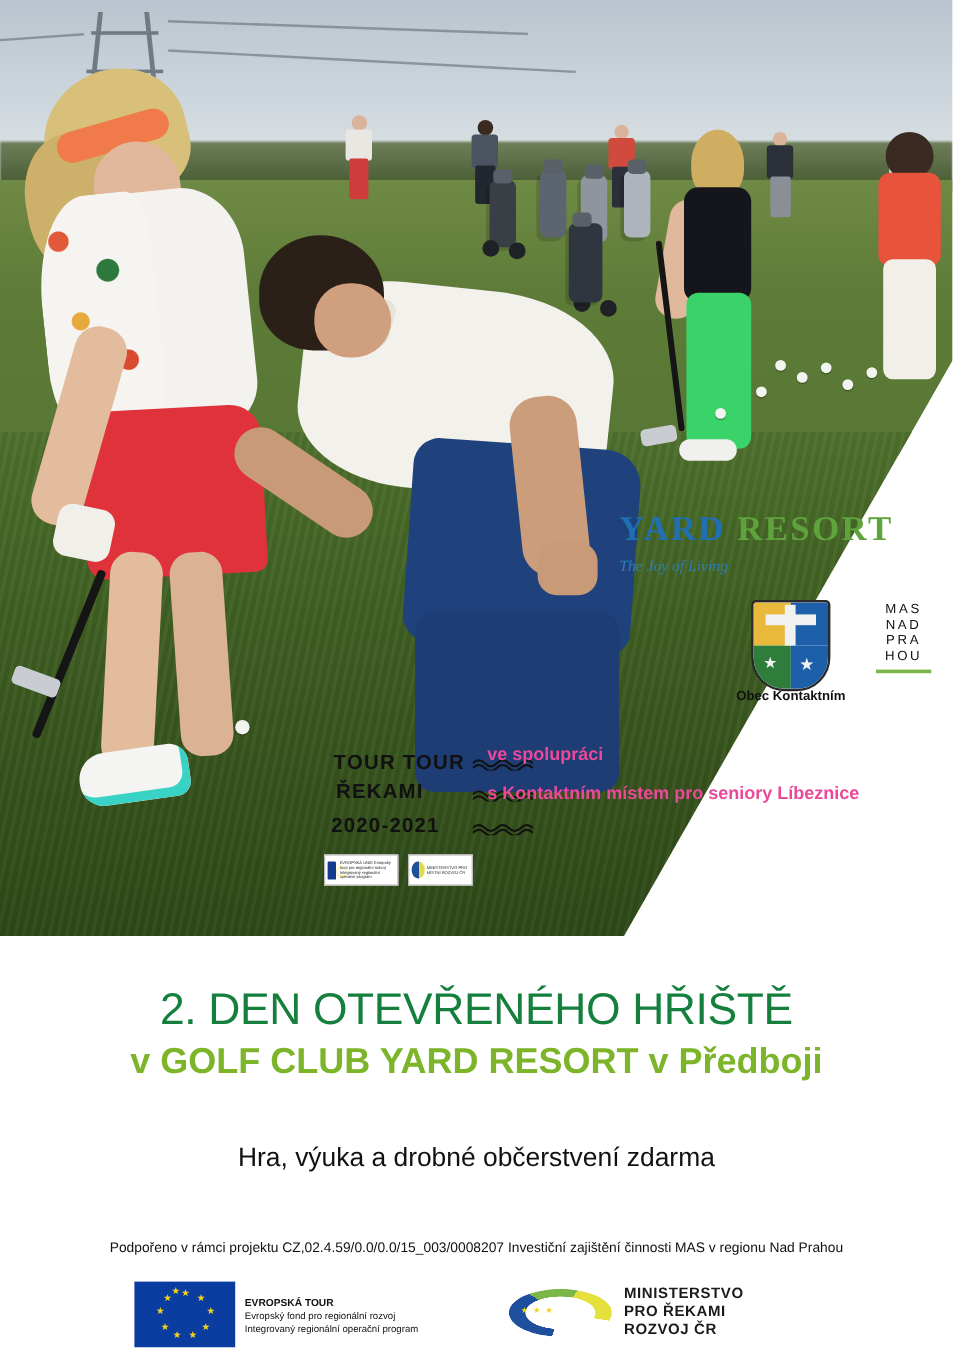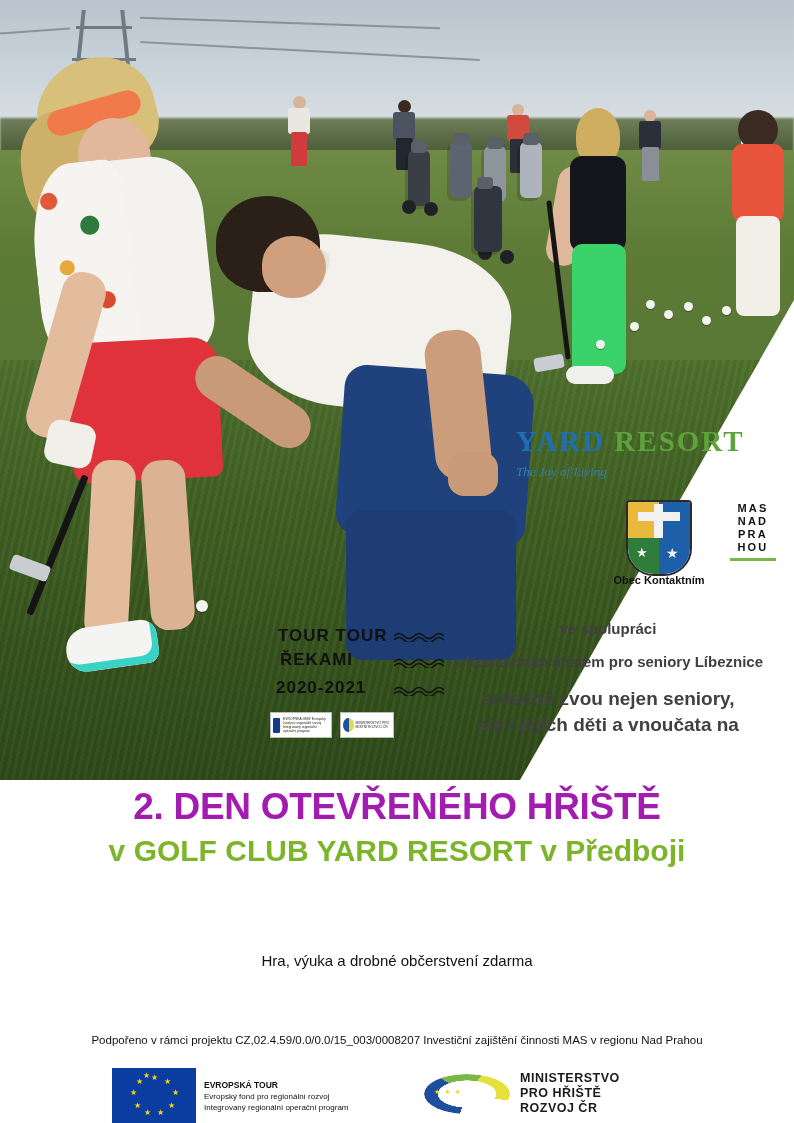--- a/index.html
+++ b/index.html
@@ -127,24 +127,24 @@
   .crest .q2{position:absolute;left:31px;top:0;width:31px;height:36px;background:#1d5fa8;}
   .crest .q3{position:absolute;left:0;top:36px;width:31px;height:36px;background:#2e7d3a;}
   .crest .q4{position:absolute;left:31px;top:36px;width:31px;height:36px;background:#1d5fa8;}
   .crest .cross-v{position:absolute;left:26px;top:2px;width:9px;height:34px;background:#f1f1f1;}
   .crest .cross-h{position:absolute;left:10px;top:10px;width:42px;height:9px;background:#f1f1f1;}
   .crest .star{position:absolute;left:38px;top:44px;color:#f2f2f2;font-size:14px;line-height:14px;}
   .crest .star2{position:absolute;left:8px;top:44px;color:#f2f2f2;font-size:13px;line-height:13px;}
   .crest-label{position:absolute;left:0;top:74px;width:118px;text-align:center;font-size:11px;font-weight:700;color:#111;}
 
   .mas{position:absolute;left:124px;top:2px;width:58px;text-align:center;}
-  .mas .ln{font-size:11px;font-weight:700;letter-spacing:2.2px;color:#111;line-height:13px;}
+  .mas .ln{font-size:11px;font-weight:400;letter-spacing:2.2px;color:#111;line-height:13px;}
   .mas .bar{width:46px;height:3px;margin:4px auto 0;background:#7ab648;}
 
-  .txtblock{position:absolute;left:430px;top:620px;width:356px;text-align:center;color:#404040;}
+  .txtblock{position:absolute;left:406px;top:620px;width:356px;color:#ec4899;}
   .txtblock .l1{font-size:15px;font-weight:700;}
   .txtblock .l2{font-size:15px;font-weight:700;margin-top:16px;}
   .txtblock .l3{font-size:19px;font-weight:700;margin-top:16px;line-height:26px;}
 
   
   .tour{position:absolute;left:262px;top:622px;width:196px;height:128px;color:#111;}
   .tour .t1{position:absolute;left:16px;top:4px;font-size:17px;font-weight:700;letter-spacing:1px;}
   .tour .t2{position:absolute;left:18px;top:28px;font-size:17px;font-weight:700;letter-spacing:1px;}
   .tour .t3{position:absolute;left:14px;top:56px;font-size:17px;font-weight:700;letter-spacing:1px;}
   .tour .wv{position:absolute;right:4px;width:60px;height:14px;}
@@ -153,26 +153,26 @@
   .tour .mini .eu{width:62px;height:26px;background:#fff;border:1px solid #bbb;display:flex;align-items:center;gap:3px;padding:1px 2px;box-sizing:border-box;}
   .tour .mini .eu .flag{width:22px;height:15px;background:#123a8f;border-radius:1px;position:relative;}
   .tour .mini .eu .flag:after{content:"";position:absolute;left:7px;top:4px;width:7px;height:7px;border-radius:50%;border:1px dotted #f5d44a;}
   .tour .mini .eu .cap{font-size:3.4px;line-height:4px;color:#222;}
   .tour .mini .mmr{width:54px;height:26px;background:#fff;border:1px solid #bbb;display:flex;align-items:center;gap:2px;padding:1px 2px;box-sizing:border-box;}
   .tour .mini .mmr .blob{width:20px;height:14px;border-radius:50%;background:linear-gradient(90deg,#1c4f9c 0 55%,#e3d84a 55% 100%);}
   .tour .mini .mmr .cap{font-size:3.4px;line-height:4px;color:#222;}
 
   
   .headline{position:absolute;left:0;top:786px;width:794px;text-align:center;}
-  .headline .h1{font-size:37px;font-weight:700;color:#a21caf;letter-spacing:-0.3px;}
+  .headline .h1{font-size:37px;font-weight:400;color:#15803d;letter-spacing:-0.3px;margin-top:34px;}
   .headline .h2{font-size:30px;font-weight:700;color:#7cb529;margin-top:6px;}
   .headline .h3{font-size:30px;font-weight:700;color:#7cb529;margin-top:8px;}
 
   .info{position:absolute;left:0;top:952px;width:794px;text-align:center;color:#111;}
-  .info .i1{font-size:15px;}
+  .info .i1{font-size:22px;}
   .info .i2{font-size:16px;margin-top:6px;}
 
   .support{position:absolute;left:0;top:1034px;width:794px;text-align:center;font-size:11.5px;color:#111;}
 
   
   .footer{position:absolute;left:0;top:1060px;width:794px;height:63px;}
   .eu-logo{position:absolute;left:112px;top:8px;display:flex;align-items:center;gap:8px;}
   .eu-flag{width:84px;height:56px;background:#0b3da0;position:relative;}
   .eu-stars{position:absolute;left:50%;top:50%;width:44px;height:44px;transform:translate(-50%,-50%);}
   .eu-stars span{position:absolute;color:#f5d516;font-size:8px;line-height:8px;}
@@ -366,24 +366,20 @@
       <div class="mmr">
         <div class="blob"></div>
         <div class="cap">MINISTERSTVO PRO MÍSTNÍ ROZVOJ ČR</div>
       </div>
     </div>
   </div>
 
   <div class="txtblock">
     <div class="l1">ve spolupráci</div>
     <div class="l2">s Kontaktním místem pro seniory Líbeznice</div>
-    <div class="l3">
-      <div>srdečně zvou nejen seniory,</div>
-      <div>ale i jejich děti a vnoučata na</div>
-    </div>
   </div>
 
   <div class="headline">
     <div class="h1">2. DEN OTEVŘENÉHO HŘIŠTĚ</div>
     <div class="h2">v GOLF CLUB YARD RESORT v Předboji</div>
   </div>
 
   <div class="info">
     <div class="i1">Hra, výuka a drobné občerstvení zdarma</div>
   </div>
@@ -413,19 +409,19 @@
       </div>
     </div>
 
     <div class="mmr-logo">
       <div class="mmr-mark">
         <div class="swoosh"></div>
         <div class="stars">★ ★ ★</div>
       </div>
       <div class="mmr-text">
         <div>MINISTERSTVO</div>
-        <div>PRO HŘIŠTĚ</div>
+        <div>PRO ŘEKAMI</div>
         <div>ROZVOJ ČR</div>
       </div>
     </div>
   </div>
 
 </div>
 
 </body></html>

